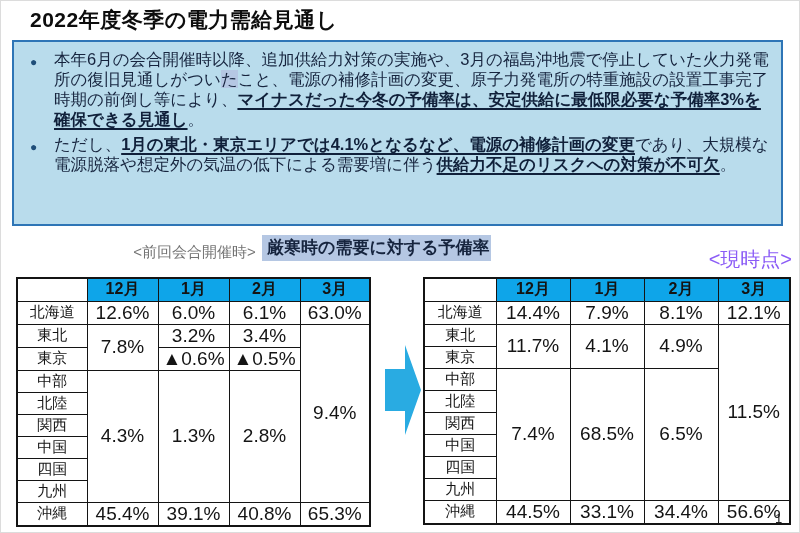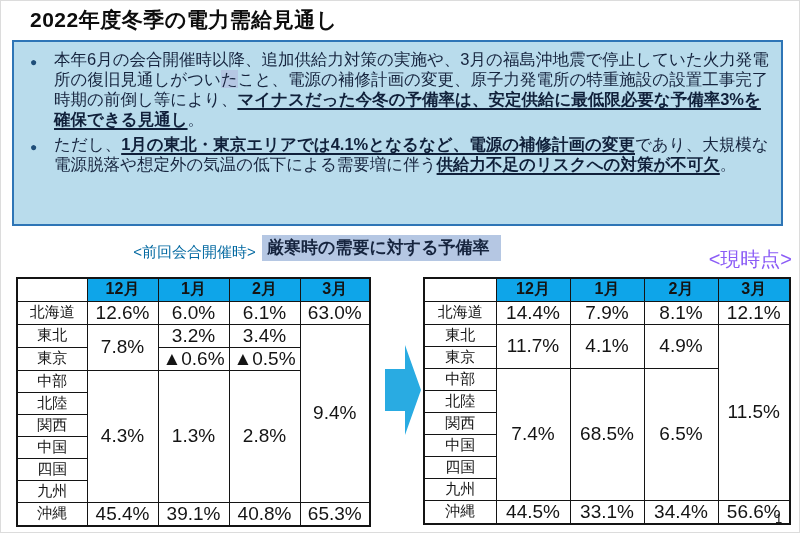--- a/index.html
+++ b/index.html
@@ -21,24 +21,24 @@
   .bullet-marker{flex:0 0 24px;color:#1f4e79;font-size:12px;line-height:24px;
                  padding-top:1px;}
   .bullet-text{flex:1;font-size:16.5px;line-height:20px;color:#16243e;
                font-weight:500;}
   .strong{font-weight:700;color:#10203a;text-decoration:underline;
           text-underline-offset:3px;text-decoration-thickness:1.5px;}
   .hl{background:#b5c7e3;}
 
   
   .label-prev{position:absolute;left:16px;top:243px;width:357px;text-align:center;
-              font-size:15px;color:#0369a1;}
+              font-size:15px;color:#737373;}
   .label-center{position:absolute;left:262px;top:235px;font-size:17px;
                 font-weight:600;color:#16243e;background:#b5c7e3;
-                padding:1px 11px 2px 5px;}
+                padding:1px 1px 2px 5px;}
   .label-current{position:absolute;left:423px;top:246px;width:369px;
                  text-align:right;font-size:20px;color:#8b5cf6;}
 
   
   .tbl-wrap-prev{position:absolute;left:16px;top:277px;}
   .tbl-wrap-cur{position:absolute;left:423px;top:277px;}
   table.rates{border-collapse:collapse;table-layout:fixed;background:#fff;
               border:2px solid #141414;}
   table.rates td,table.rates th{border:1.5px solid #141414;text-align:center;
               vertical-align:middle;padding:0;color:#141414;overflow:hidden;}

